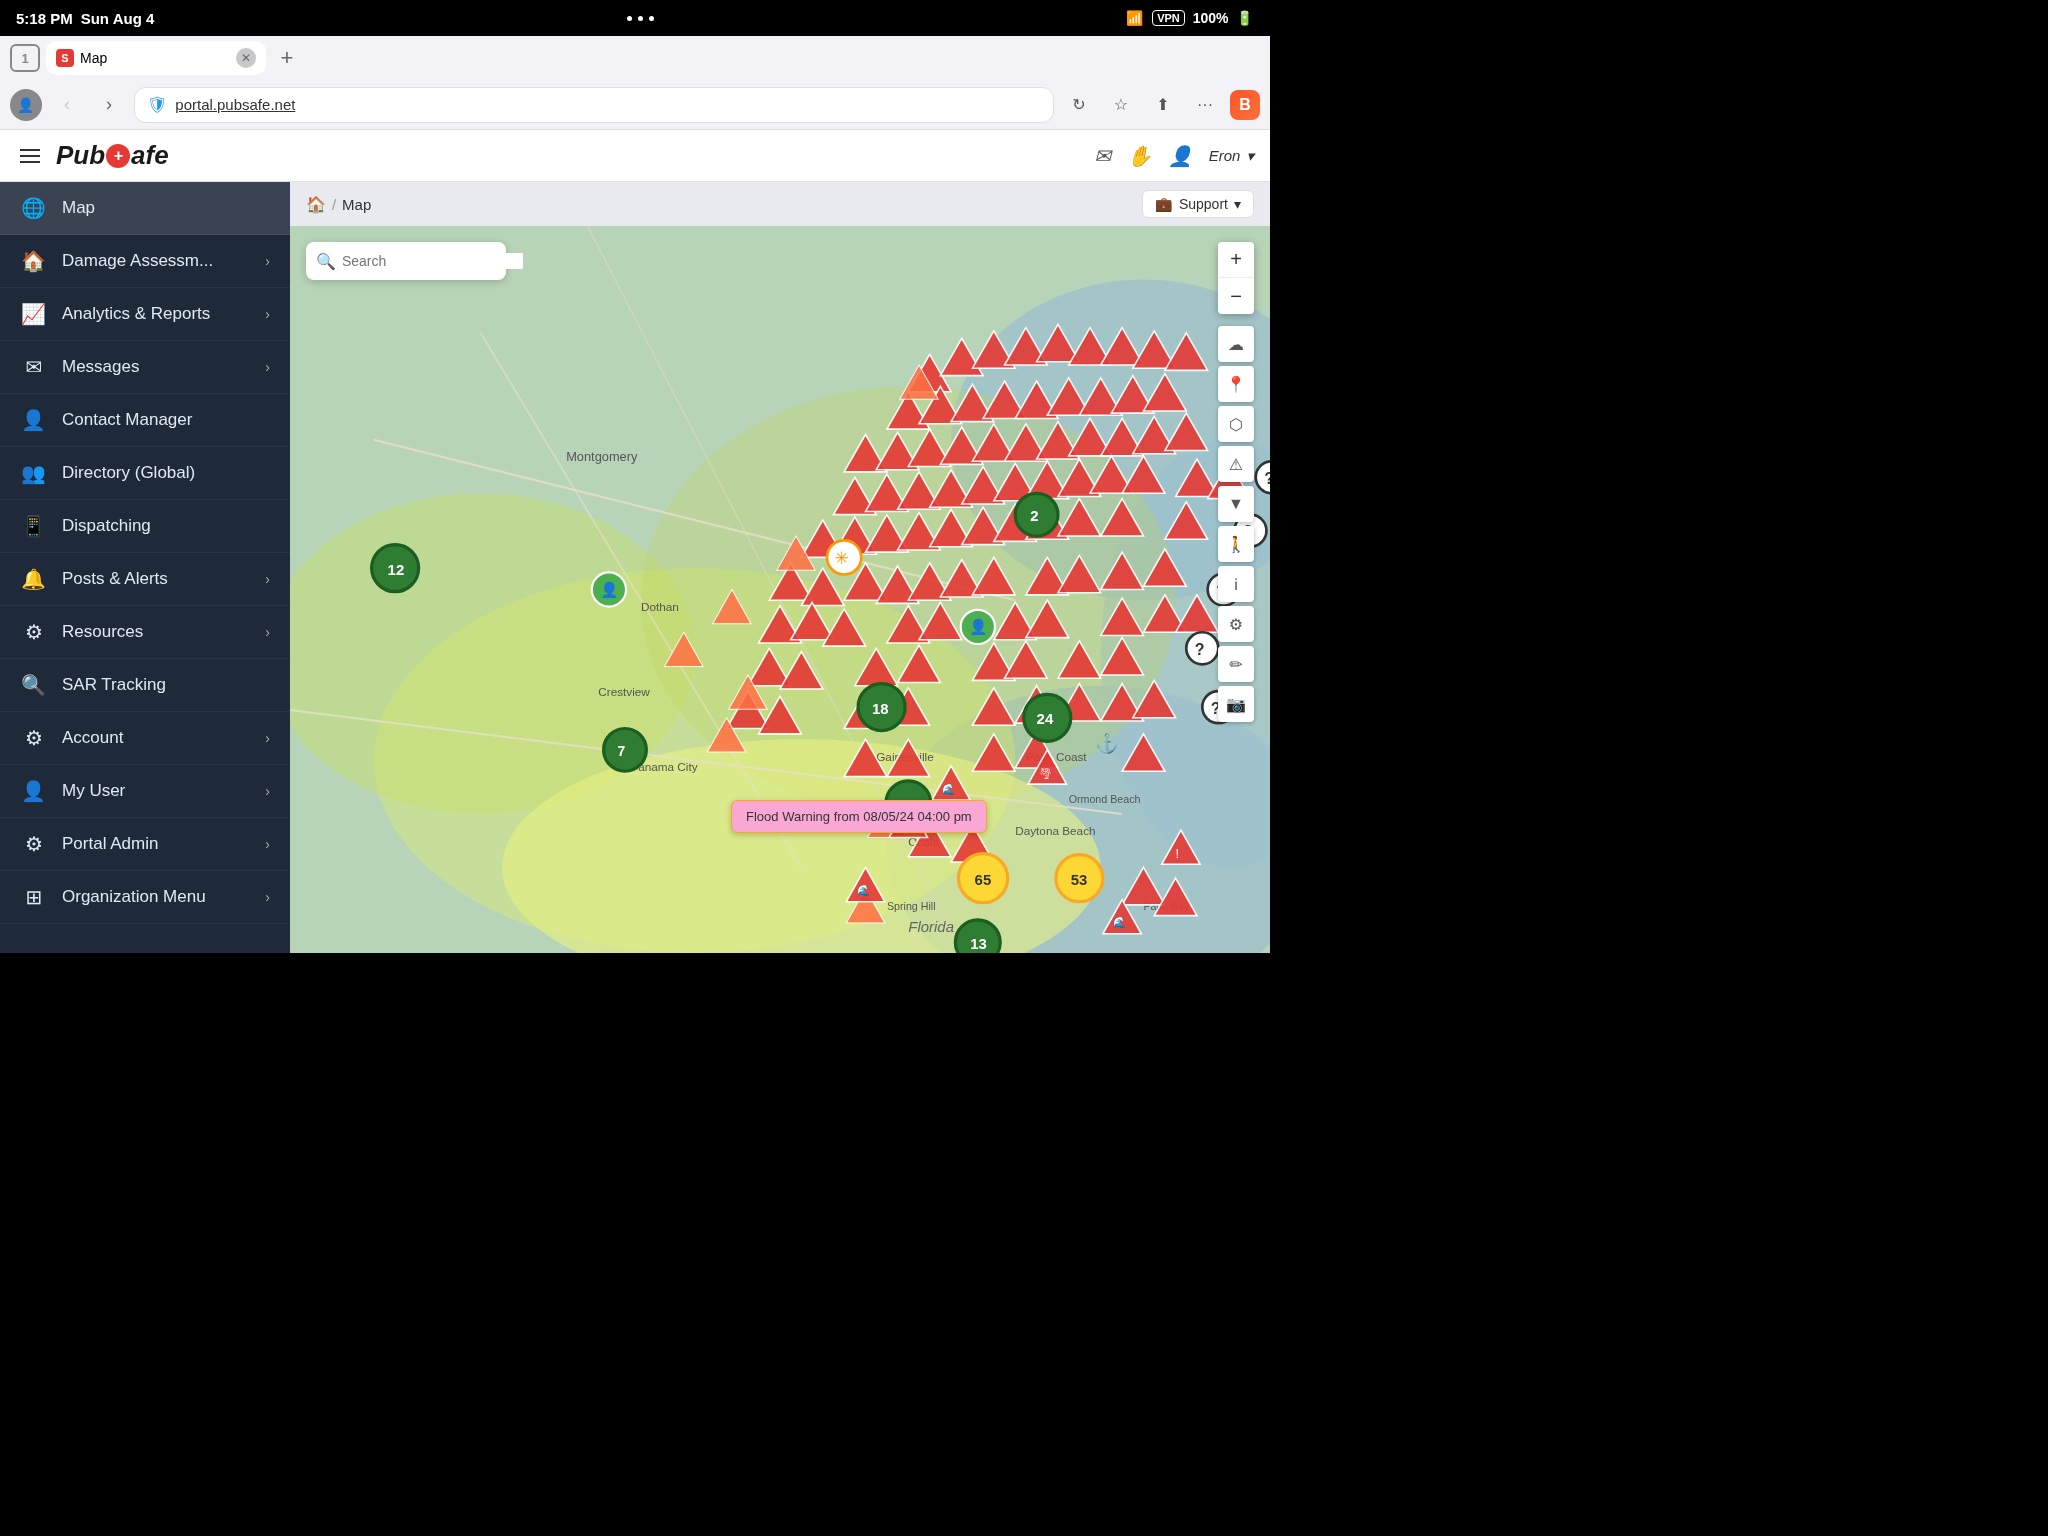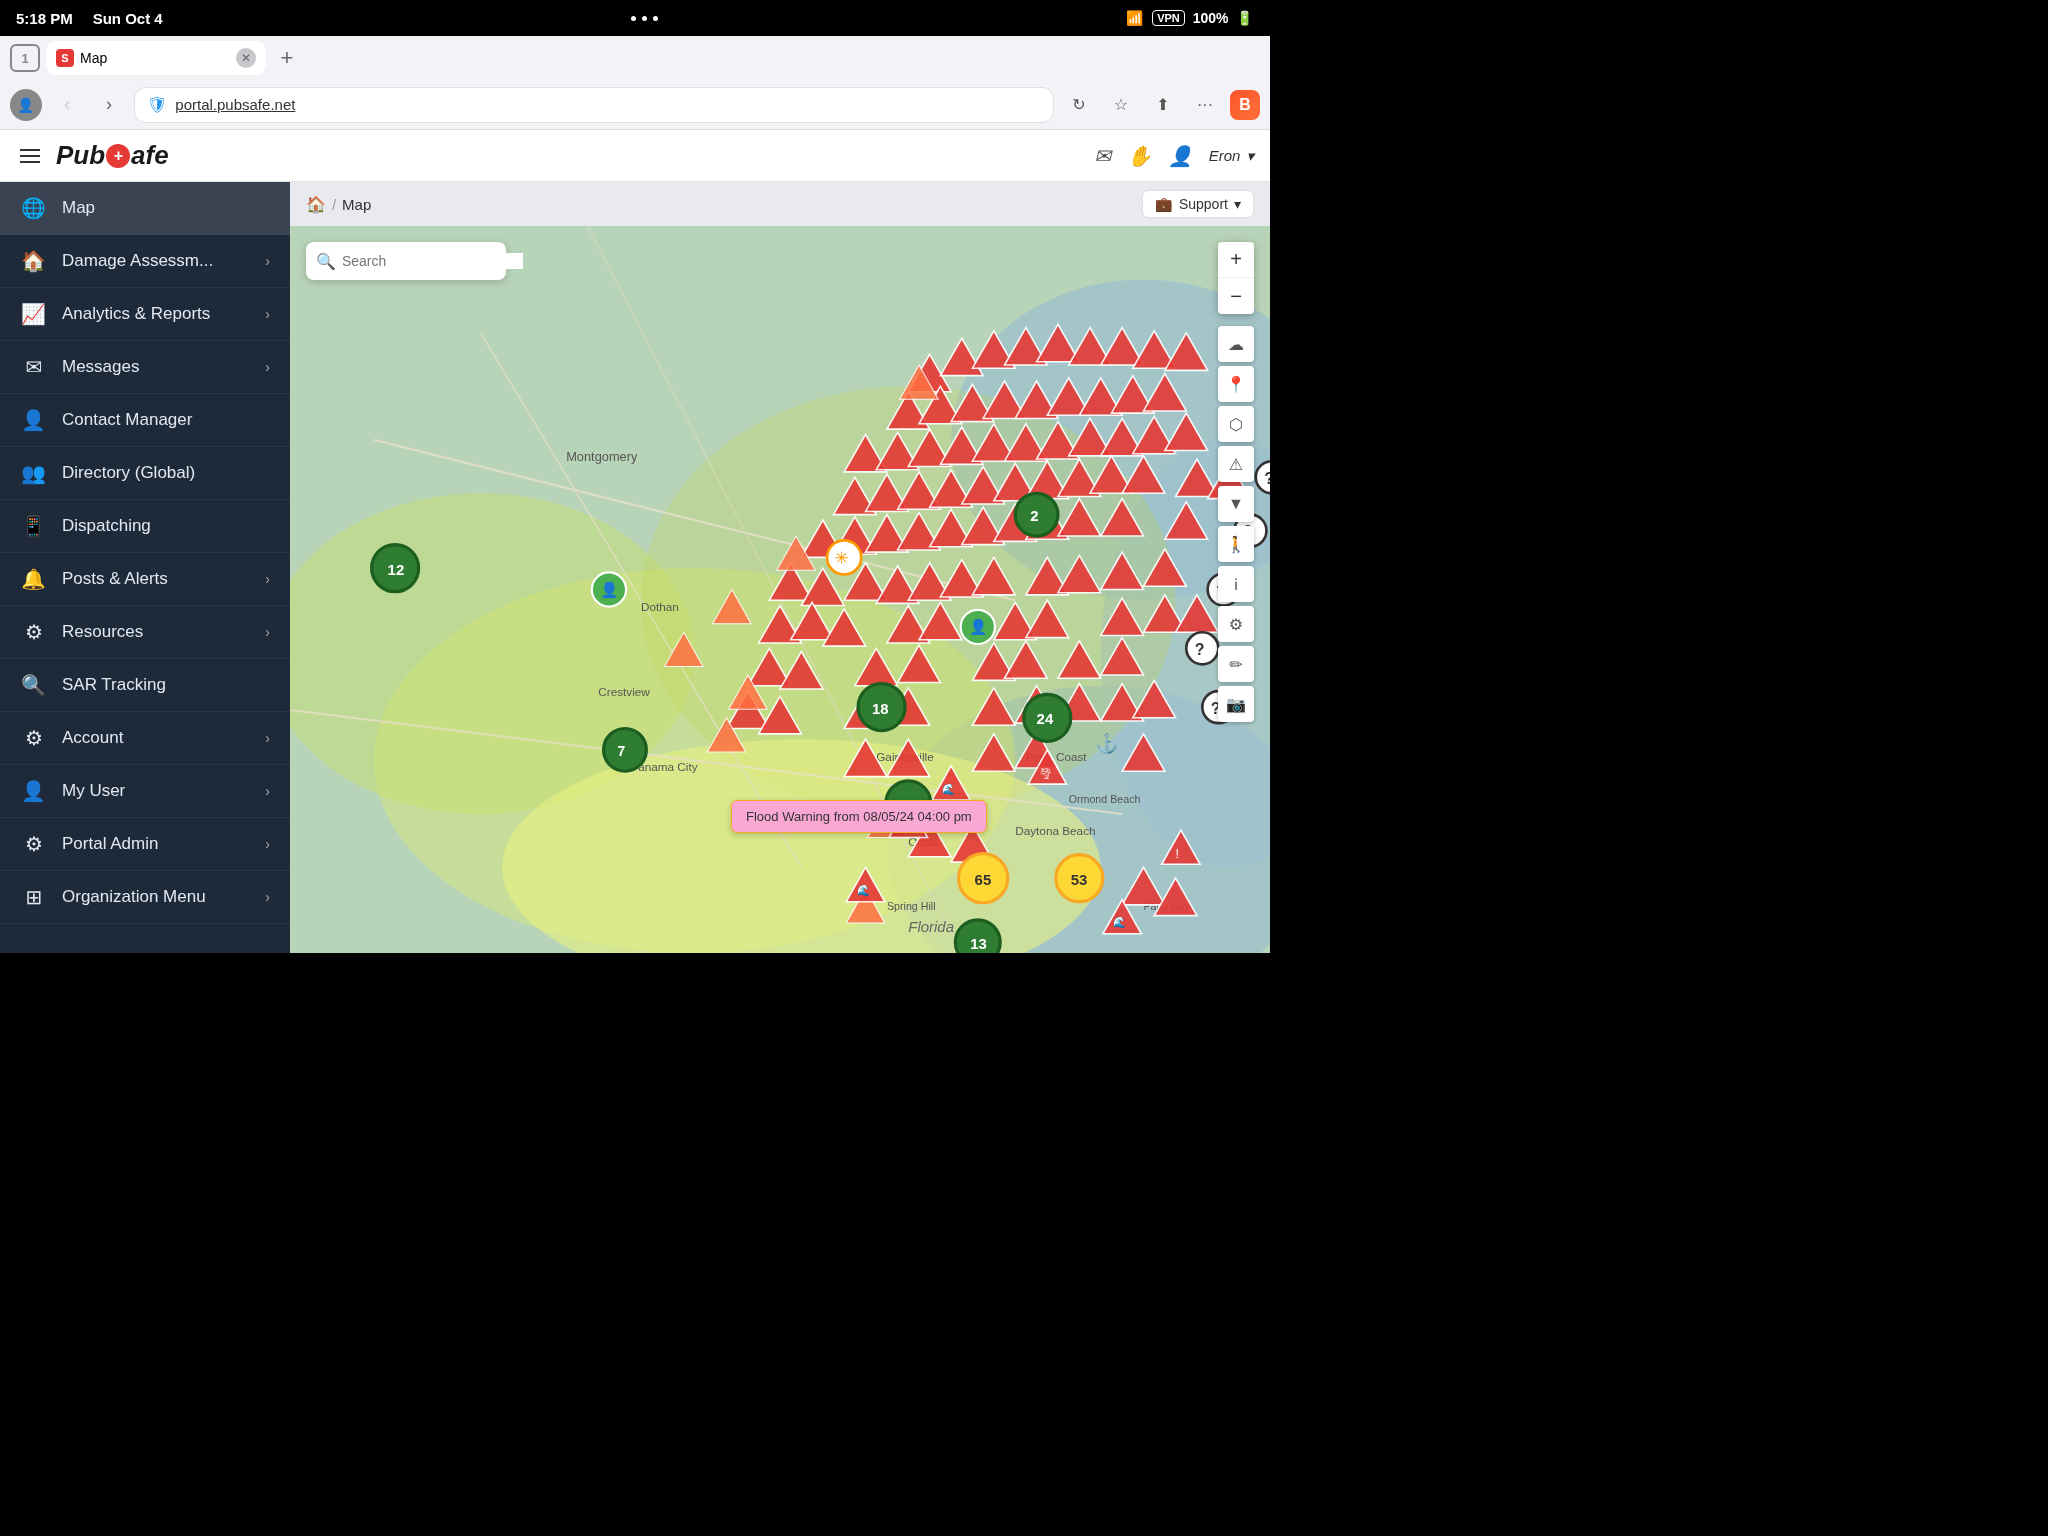--- a/index.html
+++ b/index.html
@@ -10,21 +10,21 @@
       background: #000;
       color: #fff;
       height: 36px;
       display: flex;
       align-items: center;
       justify-content: space-between;
       padding: 0 16px;
       font-size: 15px;
       font-weight: 600;
     }
-    .status-bar-left { display: flex; align-items: center; gap: 20px; }
+    .status-bar-left { display: flex; align-items: center; gap: 8px; }
     .status-bar-center { display: flex; align-items: center; gap: 6px; }
     .status-bar-right { display: flex; align-items: center; gap: 8px; font-size: 14px; }
     .dot { width: 5px; height: 5px; background: #fff; border-radius: 50%; }
     .tab-bar {
       background: #f2f2f7;
       height: 44px;
       display: flex;
       align-items: center;
       padding: 0 10px;
       gap: 6px;
@@ -295,21 +295,21 @@
       display: flex; align-items: center; justify-content: center;
       color: #fff; font-size: 14px;
     }
   </style>
 </head>
 <body>
 
 <div class="status-bar">
   <div class="status-bar-left">
     <span>5:18 PM</span>
-    <span>Sun Oct 4</span>
+    <span>Sun Aug 4</span>
   </div>
   <div class="status-bar-center">
     <div class="dot"></div>
     <div class="dot"></div>
     <div class="dot"></div>
   </div>
   <div class="status-bar-right">
     <span>📶</span>
     <span style="border:1px solid #fff;border-radius:4px;padding:1px 4px;font-size:11px;">VPN</span>
     <span>100%</span>

